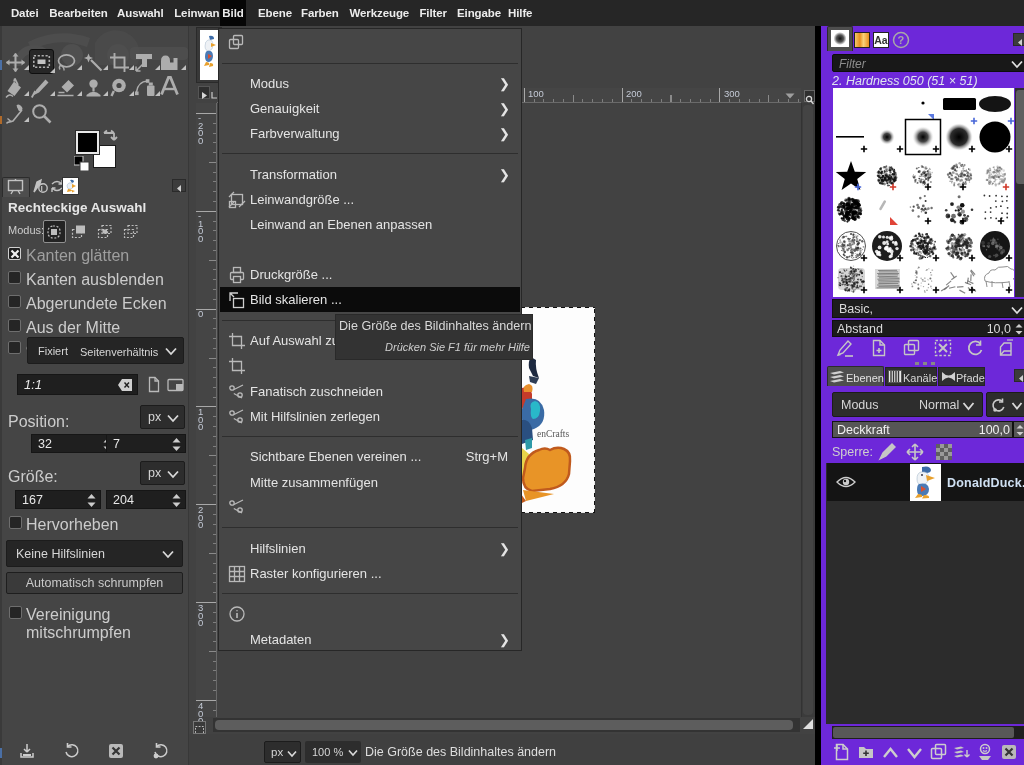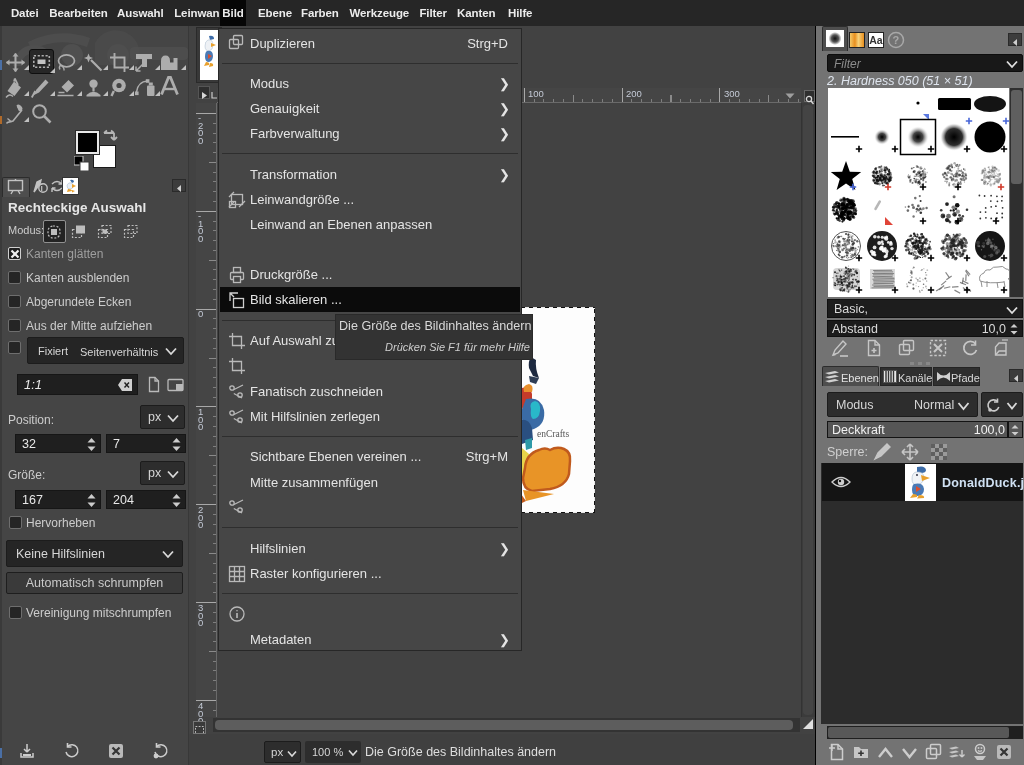--- a/index.html
+++ b/index.html
@@ -7,30 +7,30 @@
   font-family:"Liberation Sans", sans-serif; }
 .abs { position:absolute; }
 #root { position:relative; width:1024px; height:765px; background:#454545; color:#dcdcdc; }
 
 
 #menubar { position:absolute; left:0; top:0; width:1024px; height:26px; background:#262626;
   font-size:11.5px; font-weight:700; color:#ececec; letter-spacing:-0.1px; }
 
 
 #leftpanel { position:absolute; left:0; top:26px; width:189px; height:739px; background:#454545; border-right:1px solid #383838; }
-.lbl { color:#cccccc; font-size:12px; }
+.lbl { color:#cccccc; font-size:16px; }
 .entry { background:#1f1f1f; border:1px solid #161616; color:#e8e8e8; }
 .combo { background:#2d2d2d; border:1px solid #1c1c1c; border-radius:2px; color:#d6d6d6; }
 .chk { position:absolute; width:13px; height:13px; background:#252525; border:1px solid #6e6e6e; border-radius:2px; }
 
 
 #canvas-area { position:absolute; left:189px; top:26px; width:626px; height:739px; background:#424242; }
 
 
-#rightpanel { position:absolute; left:815px; top:26px; width:209px; height:739px; background:#737373; border-left:1px solid #000000; }
+#rightpanel { position:absolute; left:815px; top:26px; width:209px; height:739px; background:#6d28d9; border-left:6px solid #000000; }
 
 
 #menupopup { position:absolute; left:218px; top:28px; width:304px; height:623px; background:#464646;
   border:1px solid #272727; font-size:13px; color:#e4e4e4; z-index:50; }
 .mi { position:absolute; left:1px; width:300px; height:25px; line-height:25px; }
 .mi .txt { position:absolute; left:30px; }
 .mi .accel { position:absolute; right:12px; }
 .mi .sub { position:absolute; right:10px; top:0; }
 .vr { font-size:9.5px; color:#c4cad6; line-height:7.5px; }
 .msep { position:absolute; left:3px; width:296px; height:1px; background:#2e2e2e; }
@@ -44,21 +44,21 @@
   <div id="menubar">
       <span class="abs" style="left:10.9px;top:0;line-height:26px;">Datei</span>
       <span class="abs" style="left:49.2px;top:0;line-height:26px;">Bearbeiten</span>
       <span class="abs" style="left:117px;top:0;line-height:26px;">Auswahl</span>
       <span class="abs" style="left:174.2px;top:0;line-height:26px;">Leinwand</span>
       <span class="abs" style="left:220px;top:0;width:26px;height:26px;background:#060606;text-align:center;line-height:26px;">Bild</span>
       <span class="abs" style="left:258px;top:0;line-height:26px;">Ebene</span>
       <span class="abs" style="left:301px;top:0;line-height:26px;">Farben</span>
       <span class="abs" style="left:349.5px;top:0;line-height:26px;">Werkzeuge</span>
       <span class="abs" style="left:419.4px;top:0;line-height:26px;">Filter</span>
-      <span class="abs" style="left:457px;top:0;line-height:26px;">Kanten</span>
+      <span class="abs" style="left:457px;top:0;line-height:26px;">Eingabe</span>
       <span class="abs" style="left:508px;top:0;line-height:26px;">Hilfe</span>
     </div>
   <div class="abs" style="left:0;top:26px;width:2px;height:739px;background:#3a3a3a;z-index:5;"></div>
   <div class="abs" style="left:0;top:60px;width:2px;height:10px;background:#4a6fa5;z-index:6;"></div>
   <div class="abs" style="left:0;top:116px;width:2px;height:8px;background:#b06a2a;z-index:6;"></div>
   <div class="abs" style="left:0;top:748px;width:2px;height:10px;background:#4a6fa5;z-index:6;"></div>
   <div id="leftpanel">
 
     <svg class="abs" style="left:0;top:0" width="189" height="40" viewBox="0 0 189 40">
       <g fill="#4f4f4f">
@@ -267,21 +267,21 @@
         <rect x="9" y="7" width="7" height="6.5" fill="#b9b9b9" stroke="none"></rect>
       </svg>
 
     <div class="abs lbl" style="left:8px;top:387px;">Position:</div>
     <div class="abs combo" style="left:140px;top:379px;width:45px;height:24px;">
       <span class="abs" style="left:7px;top:4px;font-size:12.5px;">px</span>
       <svg class="abs" style="right:5px;top:8px;" width="12" height="9" viewBox="0 0 12 9">
           <path d="M1 1.5 L6 7 L11 1.5" stroke="#d9d9d9" stroke-width="1.8" fill="none"></path>
         </svg>
     </div>
-    <div class="abs entry spin" style="left:15px;top:408px;width:86px;height:19px;">
+    <div class="abs entry spin" style="left:31px;top:408px;width:86px;height:19px;">
         <span class="abs" style="left:6px;top:2px;font-size:12.5px;">32</span>
         <svg class="abs" style="right:3px;top:2px;" width="11" height="15" viewBox="0 0 11 15">
           <path d="M1.5 5.5 L5.5 1 L9.5 5.5 Z" fill="#cdcdcd"></path>
           <path d="M1.5 9.5 L5.5 14 L9.5 9.5 Z" fill="#cdcdcd"></path>
         </svg>
       </div>
     <div class="abs entry spin" style="left:106px;top:408px;width:80px;height:19px;">
         <span class="abs" style="left:6px;top:2px;font-size:12.5px;">7</span>
         <svg class="abs" style="right:3px;top:2px;" width="11" height="15" viewBox="0 0 11 15">
           <path d="M1.5 5.5 L5.5 1 L9.5 5.5 Z" fill="#cdcdcd"></path>
@@ -2300,24 +2300,20 @@
           <path d="M6 6.5 Q8 8 10 6.5" stroke-width="1.2"></path>
         </g>
       <g transform="translate(180,2)">
           <rect x="1" y="1" width="14" height="14" rx="2" fill="#b9b9b9" stroke="none"></rect>
           <path d="M4.5 4.5 L11.5 11.5 M11.5 4.5 L4.5 11.5" stroke="#353535" stroke-width="2.2"></path>
         </g>
     </svg>
   </div>
   <div id="menupopup">
 
-    <div class="mi" style="top:2px;">
-        <span class="txt">Duplizieren</span>
-        <span class="accel">Strg+D</span>
-      </div>
     <div class="msep" style="top:34px;"></div>
     <div class="mi" style="top:42px;">
         <span class="txt">Modus</span>
         <span class="sub">❯</span>
       </div>
     <div class="mi" style="top:67px;">
         <span class="txt">Genauigkeit</span>
         <span class="sub">❯</span>
       </div>
     <div class="mi" style="top:92px;">

